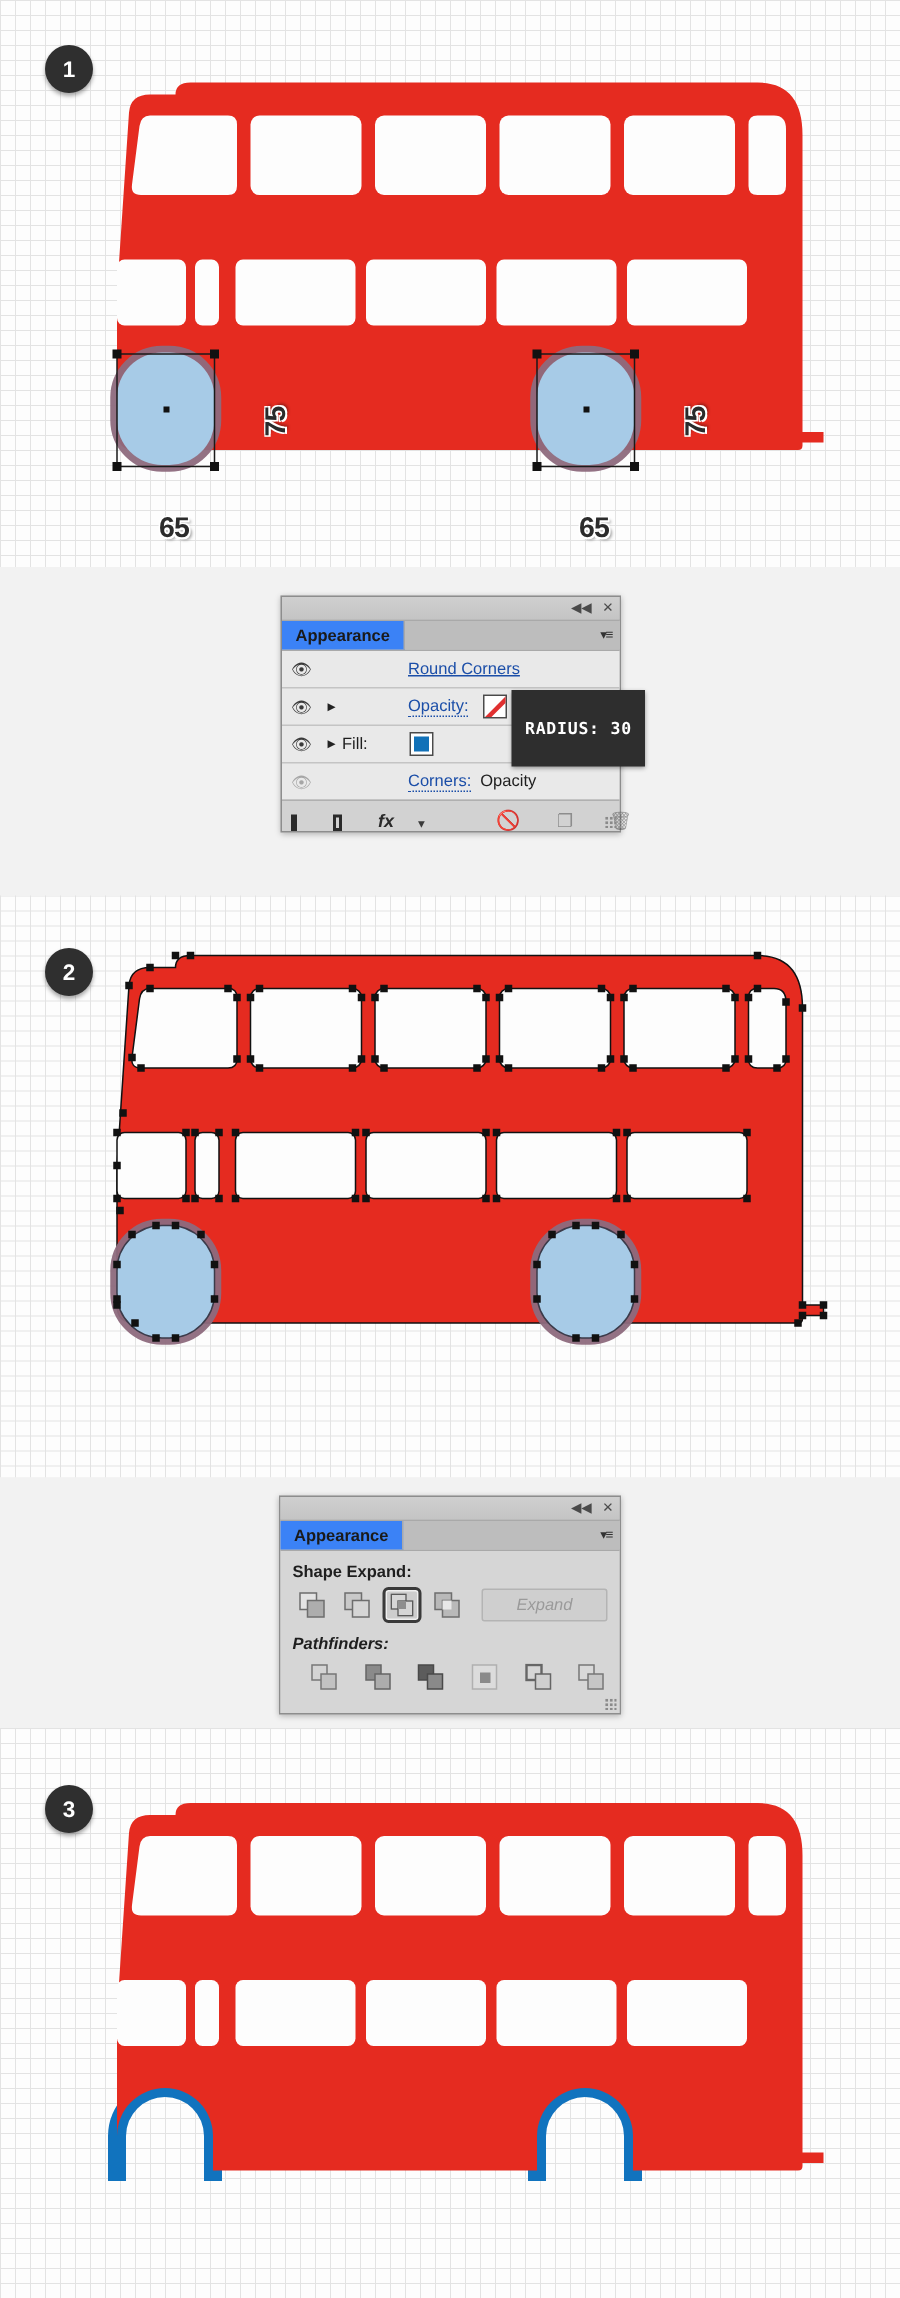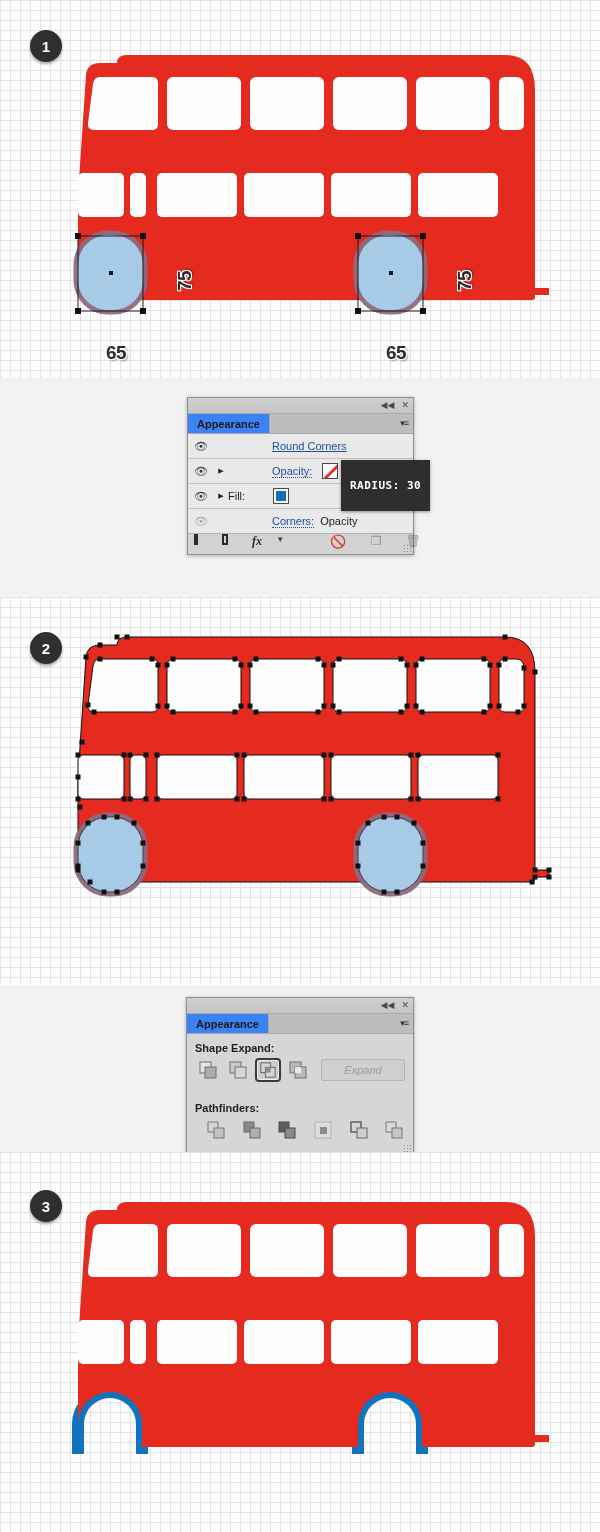--- a/index.html
+++ b/index.html
@@ -107,22 +107,22 @@
     display:flex;align-items:center;justify-content:center;box-sizing:border-box;
   }
   .swatch .inner{width:10px;height:10px;background:#1171b8;}
   .swatch.stroke{position:relative;overflow:hidden;}
   .swatch.stroke .slash{
     position:absolute;left:-2px;top:6px;width:22px;height:3px;background:#e03030;
     transform:rotate(-45deg);
   }
   .ap-footer{
     height:20px;background:#d2d2d2;border-top:1px solid #b0b0b0;
-    display:flex;align-items:flex-start;padding:0 6px;gap:24px;
-    font-size:11px;color:#3a3a3a;font-family:Liberation Serif, serif;
+    display:flex;align-items:flex-end;padding:0 6px;gap:24px;
+    font-size:11px;color:#3a3a3a;
   }
   .ap-footer .spacer{flex:1;}
   .sq-o{width:11px;height:11px;border:2px solid #2b2b2b;box-sizing:border-box;}
   .sq-f{width:11px;height:11px;border:2px solid #2b2b2b;box-sizing:border-box;
         background:#2b2b2b;background-clip:content-box;padding:1px;}
   .fxicon{font-style:italic;font-weight:bold;font-size:12px;color:#2b2b2b;}
 
   .tooltip{
     position:absolute;background:#2e2e2e;color:#fff;
     font-family:"DejaVu Sans Mono", monospace;font-size:11px;font-weight:bold;
@@ -494,21 +494,21 @@
         <div class="pf-btn">
           <svg width="18" height="18" viewBox="0 0 18 18">
             <rect x="1" y="1" width="11" height="11" fill="#b9b9b9" stroke="#6e6e6e"></rect>
             <rect x="6" y="6" width="11" height="11" fill="#b9b9b9" stroke="#6e6e6e"></rect>
             <rect x="6" y="6" width="6" height="6" fill="#e8e8e8"></rect>
           </svg>
         </div>
         <div class="pf-expand">Expand</div>
       </div>
 
-      <div class="pf-head" style="margin-top:20px;">Pathfinders:</div>
+      <div class="pf-head" style="margin-top:8px;font-style:italic;">Pathfinders:</div>
 
       <div class="pf-row" style="gap:14px;padding-left:10px;">
         <div class="pf-btn">
           <svg width="18" height="18" viewBox="0 0 18 18">
             <rect x="1" y="1" width="10" height="10" fill="#d4d4d4" stroke="#777"></rect>
             <rect x="7" y="7" width="10" height="10" fill="#c2c2c2" stroke="#777"></rect>
           </svg>
         </div>
         <div class="pf-btn">
           <svg width="18" height="18" viewBox="0 0 18 18">

